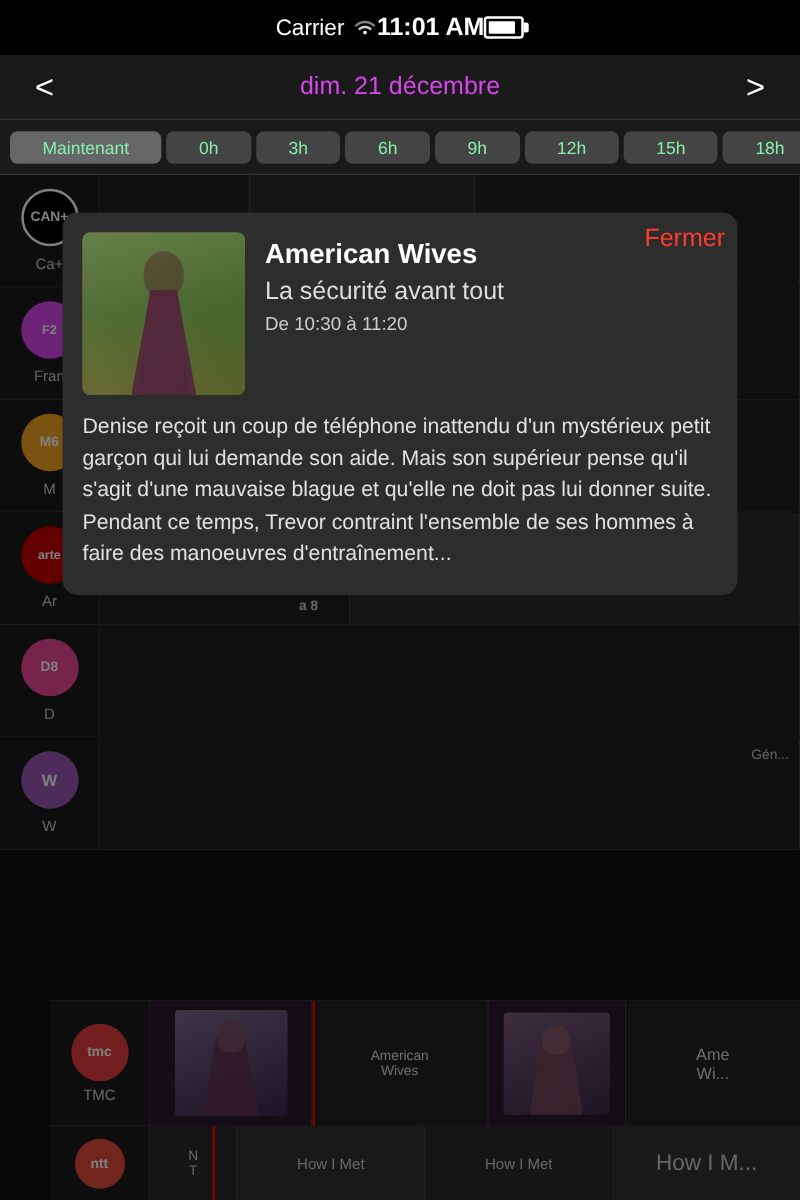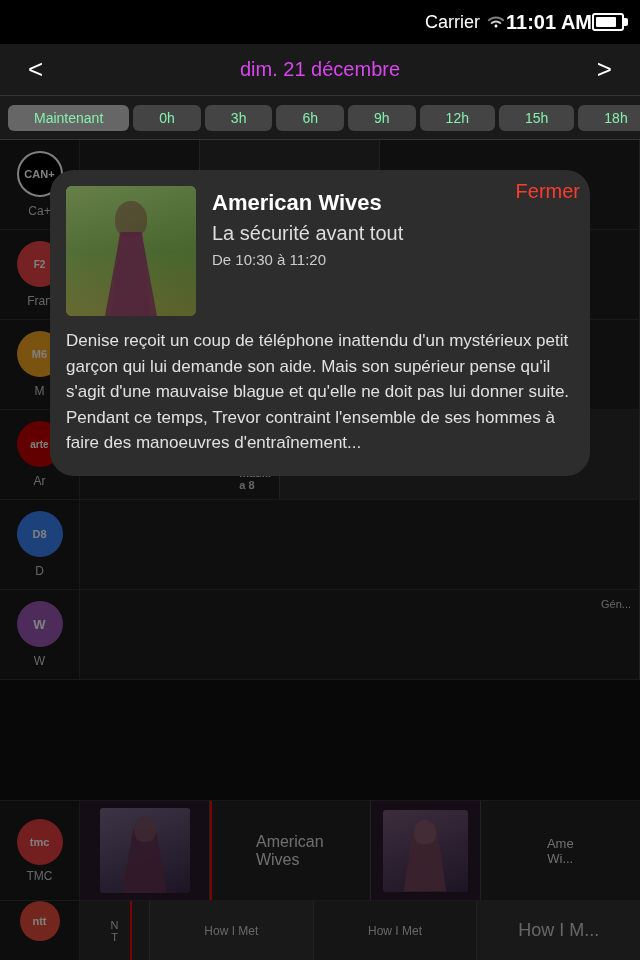--- a/index.html
+++ b/index.html
@@ -14,21 +14,21 @@
       position: relative;
     }
 
     
     #status-bar {
       width: 100%;
       height: 44px;
       background: #000;
       display: flex;
       align-items: center;
-      justify-content: flex-end;
+      justify-content: center;
       padding: 0 16px;
       color: #fff;
       font-size: 18px;
       font-weight: 500;
     }
     #status-carrier {
       display: flex;
       align-items: center;
       gap: 6px;
       font-size: 18px;
@@ -201,21 +201,21 @@
       z-index: 100;
       display: flex;
       align-items: flex-start;
       justify-content: center;
       padding: 20px;
     }
 
     #modal-card {
       width: 540px;
       background: #2d2d2d;
-      border-radius: 24px;
+      border-radius: 12px;
       overflow: hidden;
       margin-top: 10px;
     }
 
     #modal-header {
       display: flex;
       align-items: flex-start;
       padding: 16px 16px 12px 16px;
       gap: 16px;
       position: relative;
@@ -317,24 +317,24 @@
 
     .partial-programs {
       flex: 1;
       height: 100%;
       overflow: hidden;
       display: flex;
     }
 
     
     .logo-canal { background: #000; border: 2px solid #fff; }
-    .logo-france2 { background: #ef4444; }
+    .logo-france2 { background: #d946ef; }
     .logo-m6 { background: #f5a623; }
     .logo-arte { background: #c50000; }
-    .logo-d8 { background: #3b82f6; }
+    .logo-d8 { background: #ec4899; }
     .logo-w9 { background: #9b59b6; }
   </style>
 </head>
 <body>
 
 <div id="status-bar">
   <div id="status-carrier">
     <span>Carrier</span>
     <span id="wifi-icon">
       <svg viewBox="0 0 20 16" fill="white">
@@ -446,59 +446,59 @@
       </div>
       <div class="partial-programs">
         <div class="program-cell program-cell-dark" style="flex:1">
           <span style="color:#ccc;font-size:11px;position:absolute;right:8px;top:8px">Gén...</span>
         </div>
       </div>
     </div>
 
   </div>
 
-  <div style="position:absolute;bottom:0;left:0;width:100%;">
+  <div style="position:absolute;bottom:0;left:0;width:100%;padding-left:40px;">
 
     <div style="height:100px;background:#1a1a1a;border-top:1px solid #333;display:flex;align-items:center;">
       <div style="width:80px;min-width:80px;height:100%;border-right:1px solid #333;display:flex;flex-direction:column;align-items:center;justify-content:center;gap:4px;">
         <div class="tmc-logo">tmc</div>
         <span style="color:#ccc;font-size:12px;">TMC</span>
       </div>
 
       <div style="flex:1;height:100%;display:flex;position:relative;">
 
         <div class="red-line" style="left:130px;"></div>
 
         <div style="width:130px;height:100%;background:#2a1a2a;border-right:1px solid #444;display:flex;align-items:center;justify-content:center;overflow:hidden;">
 
           <div style="width:90px;height:85px;background:linear-gradient(160deg,#7a6a8a,#3a2a4a);border-radius:3px;position:relative;overflow:hidden;">
             <div style="position:absolute;bottom:0;left:25%;width:50%;height:75%;background:rgba(100,50,80,0.9);clip-path:polygon(25% 0%,75% 0%,100% 100%,0% 100%);"></div>
             <div style="position:absolute;top:8px;left:50%;transform:translateX(-50%);width:22px;height:26px;background:rgba(120,80,100,0.9);border-radius:50% 50% 40% 40%;"></div>
           </div>
         </div>
 
         <div style="flex:1;height:100%;background:#222;border-right:1px solid #444;display:flex;align-items:center;justify-content:center;padding:4px;">
-          <span style="color:#ddd;font-size:16px;text-align:left;">American<br>Wives</span>
+          <span style="color:#ddd;font-size:11px;text-align:center;">American<br>Wives</span>
         </div>
 
         <div style="width:110px;height:100%;background:#2a1a2a;border-right:1px solid #444;display:flex;align-items:center;justify-content:center;overflow:hidden;">
           <div style="width:85px;height:82px;background:linear-gradient(160deg,#7a5a7a,#3a2a4a);border-radius:3px;position:relative;overflow:hidden;">
             <div style="position:absolute;bottom:0;left:25%;width:50%;height:70%;background:rgba(120,70,90,0.9);clip-path:polygon(20% 0%,80% 0%,100% 100%,0% 100%);"></div>
             <div style="position:absolute;top:10px;left:50%;transform:translateX(-50%);width:22px;height:24px;background:rgba(140,90,110,0.9);border-radius:50% 50% 40% 40%;"></div>
           </div>
         </div>
 
         <div style="flex:1;height:100%;background:#222;display:flex;align-items:center;justify-content:center;padding:4px;">
           <span style="color:#ddd;font-size:13px;text-align:center;">Ame<br>Wi...</span>
         </div>
       </div>
     </div>
 
     <div style="height:60px;background:#1a1a1a;border-top:1px solid #333;display:flex;align-items:center;">
-      <div style="width:80px;min-width:80px;height:100%;border-right:1px solid #333;display:flex;flex-direction:column;align-items:center;justify-content:flex-start;">
+      <div style="width:80px;min-width:80px;height:100%;border-right:1px solid #333;display:flex;flex-direction:column;align-items:center;justify-content:center;">
         <div style="width:40px;height:40px;border-radius:50%;background:#e74c3c;display:flex;align-items:center;justify-content:center;font-size:11px;font-weight:700;color:#fff;">ntt</div>
       </div>
       <div style="flex:1;height:100%;display:flex;position:relative;">
         <div class="red-line" style="left:50px;"></div>
         <div style="width:70px;height:100%;background:#2a2a2a;border-right:1px solid #444;display:flex;align-items:center;justify-content:center;">
           <span style="color:#ccc;font-size:11px;text-align:center;">N<br>T</span>
         </div>
         <div style="flex:1;height:100%;background:#333;border-right:1px solid #444;display:flex;align-items:center;justify-content:center;">
           <span style="color:#ccc;font-size:12px;text-align:center;">How I Met</span>
         </div>

